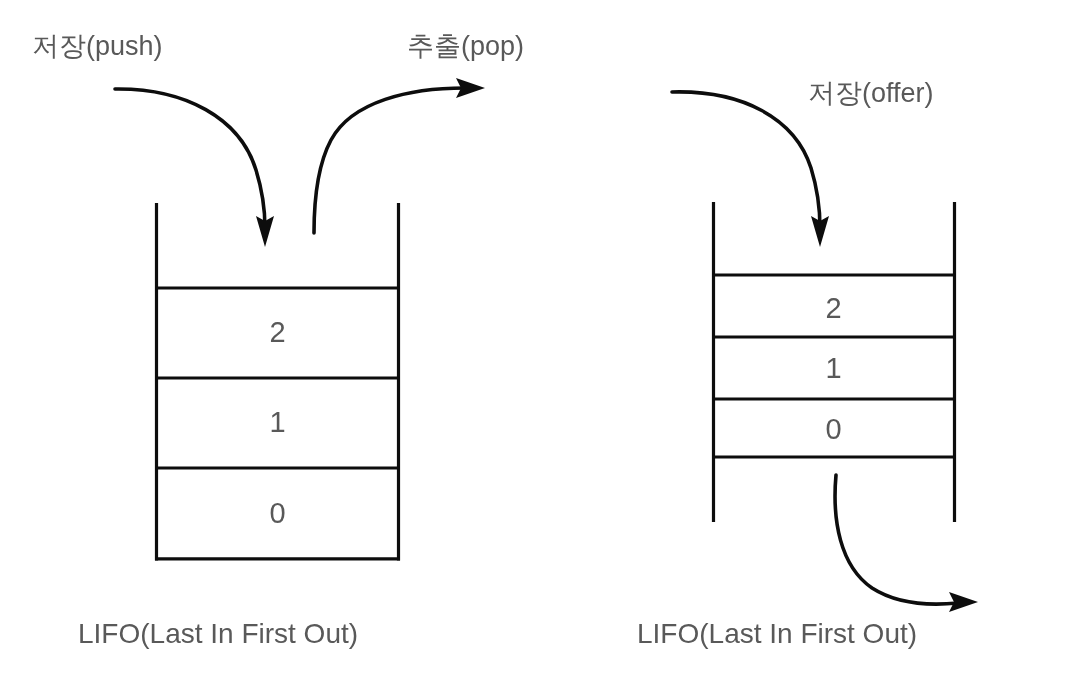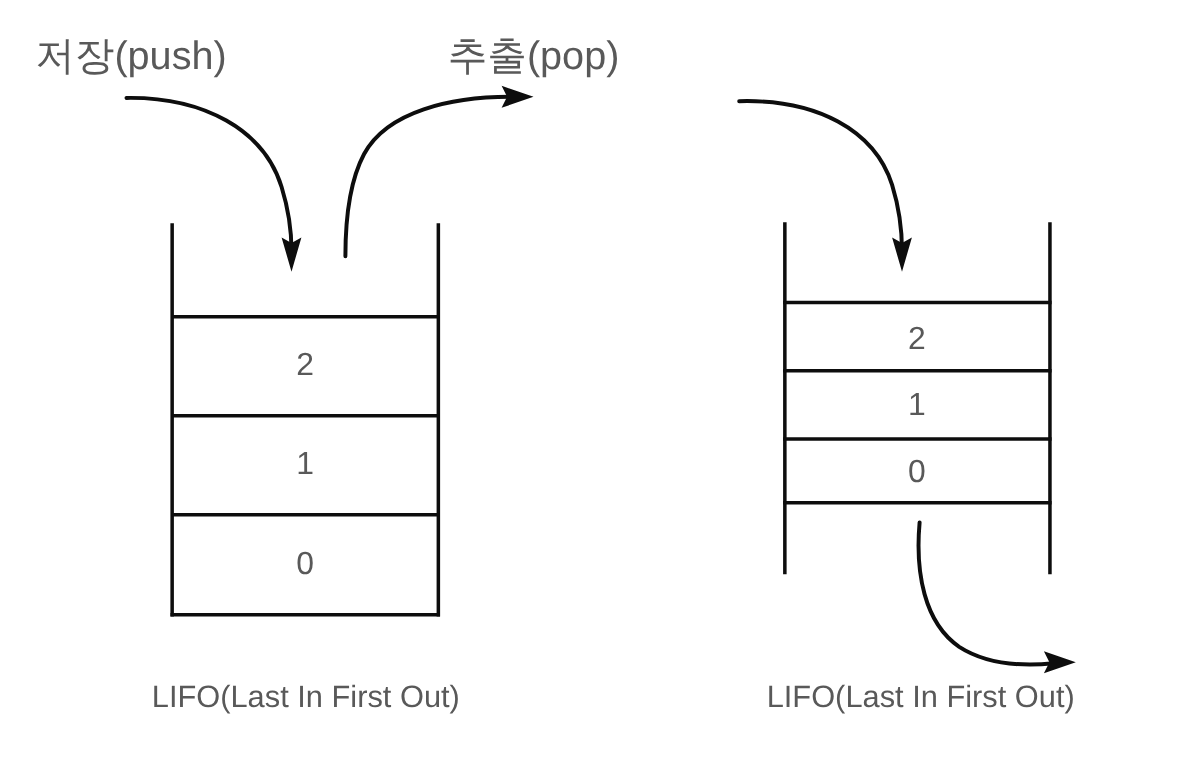--- a/index.html
+++ b/index.html
@@ -21,32 +21,31 @@
     position: absolute;
     left: 0;
     top: 0;
     width: 1088px;
     height: 688px;
     pointer-events: none;
   }
   .lbl {
     position: absolute;
     color: #595959;
-    font-size: 36px;
+    font-size: 27px;
     line-height: 1;
     white-space: nowrap;
     font-family: "Liberation Sans", "DejaVu Sans", sans-serif;
   }
   .caption {
     position: absolute;
     color: #595959;
     font-size: 28px;
     line-height: 1;
     white-space: nowrap;
-    text-align: center;
     font-family: "Liberation Sans", "DejaVu Sans", sans-serif;
   }
   .cellval {
     position: absolute;
     color: #595959;
     font-size: 29px;
     line-height: 1;
     white-space: nowrap;
     text-align: center;
     font-family: "Liberation Sans", "DejaVu Sans", sans-serif;
@@ -78,20 +77,21 @@
   <div class="lbl" style="left:407px; top:33px;">추출(pop)</div>
 
   <div class="cellval" style="left:155px; top:318px; width:245px;">2</div>
 
   <div class="cellval" style="left:155px; top:408px; width:245px;">1</div>
 
   <div class="cellval" style="left:155px; top:499px; width:245px;">0</div>
 
   <div class="caption" style="left:78px; top:620px; width:400px;">LIFO(Last In First Out)</div>
 
+  <div class="lbl" style="left:808px; top:80px;">저장(offer)</div>
 
 
   <div class="cellval" style="left:712px; top:294px; width:243px;">2</div>
 
   <div class="cellval" style="left:712px; top:354px; width:243px;">1</div>
 
   <div class="cellval" style="left:712px; top:415px; width:243px;">0</div>
 
   <div class="caption" style="left:637px; top:620px; width:400px;">LIFO(Last In First Out)</div>
 

